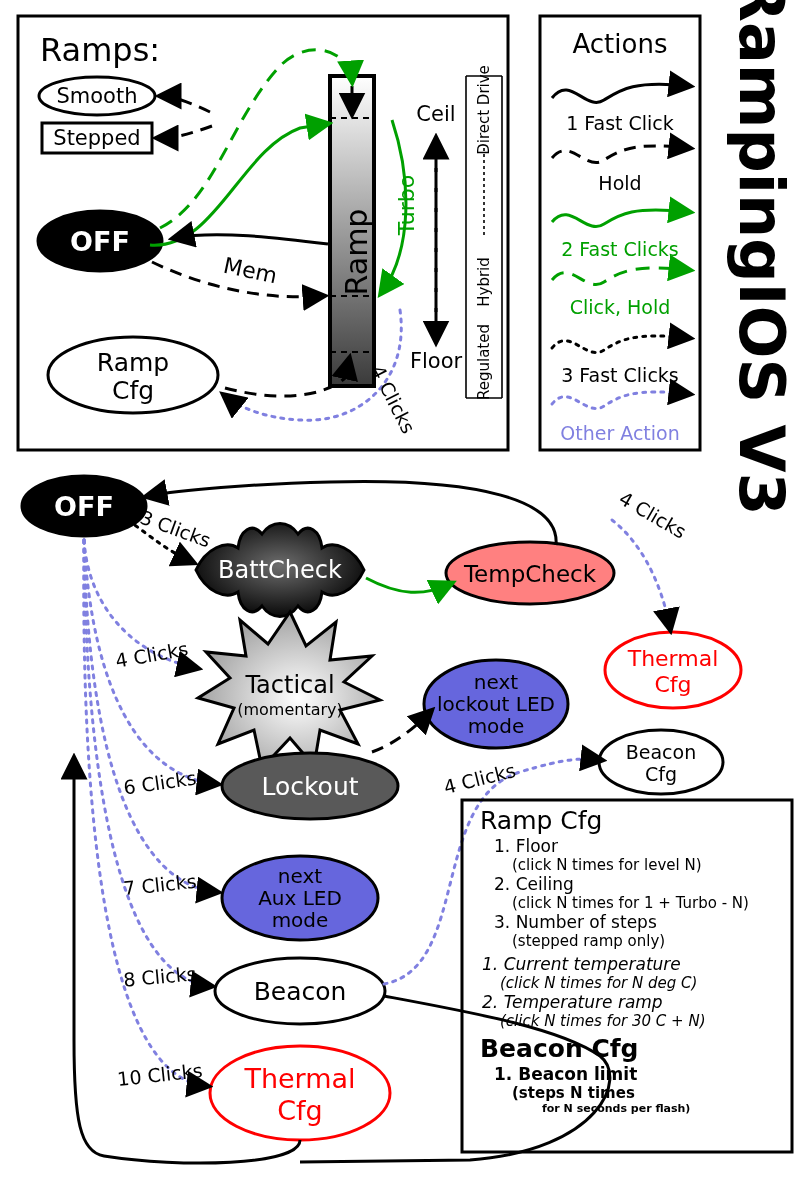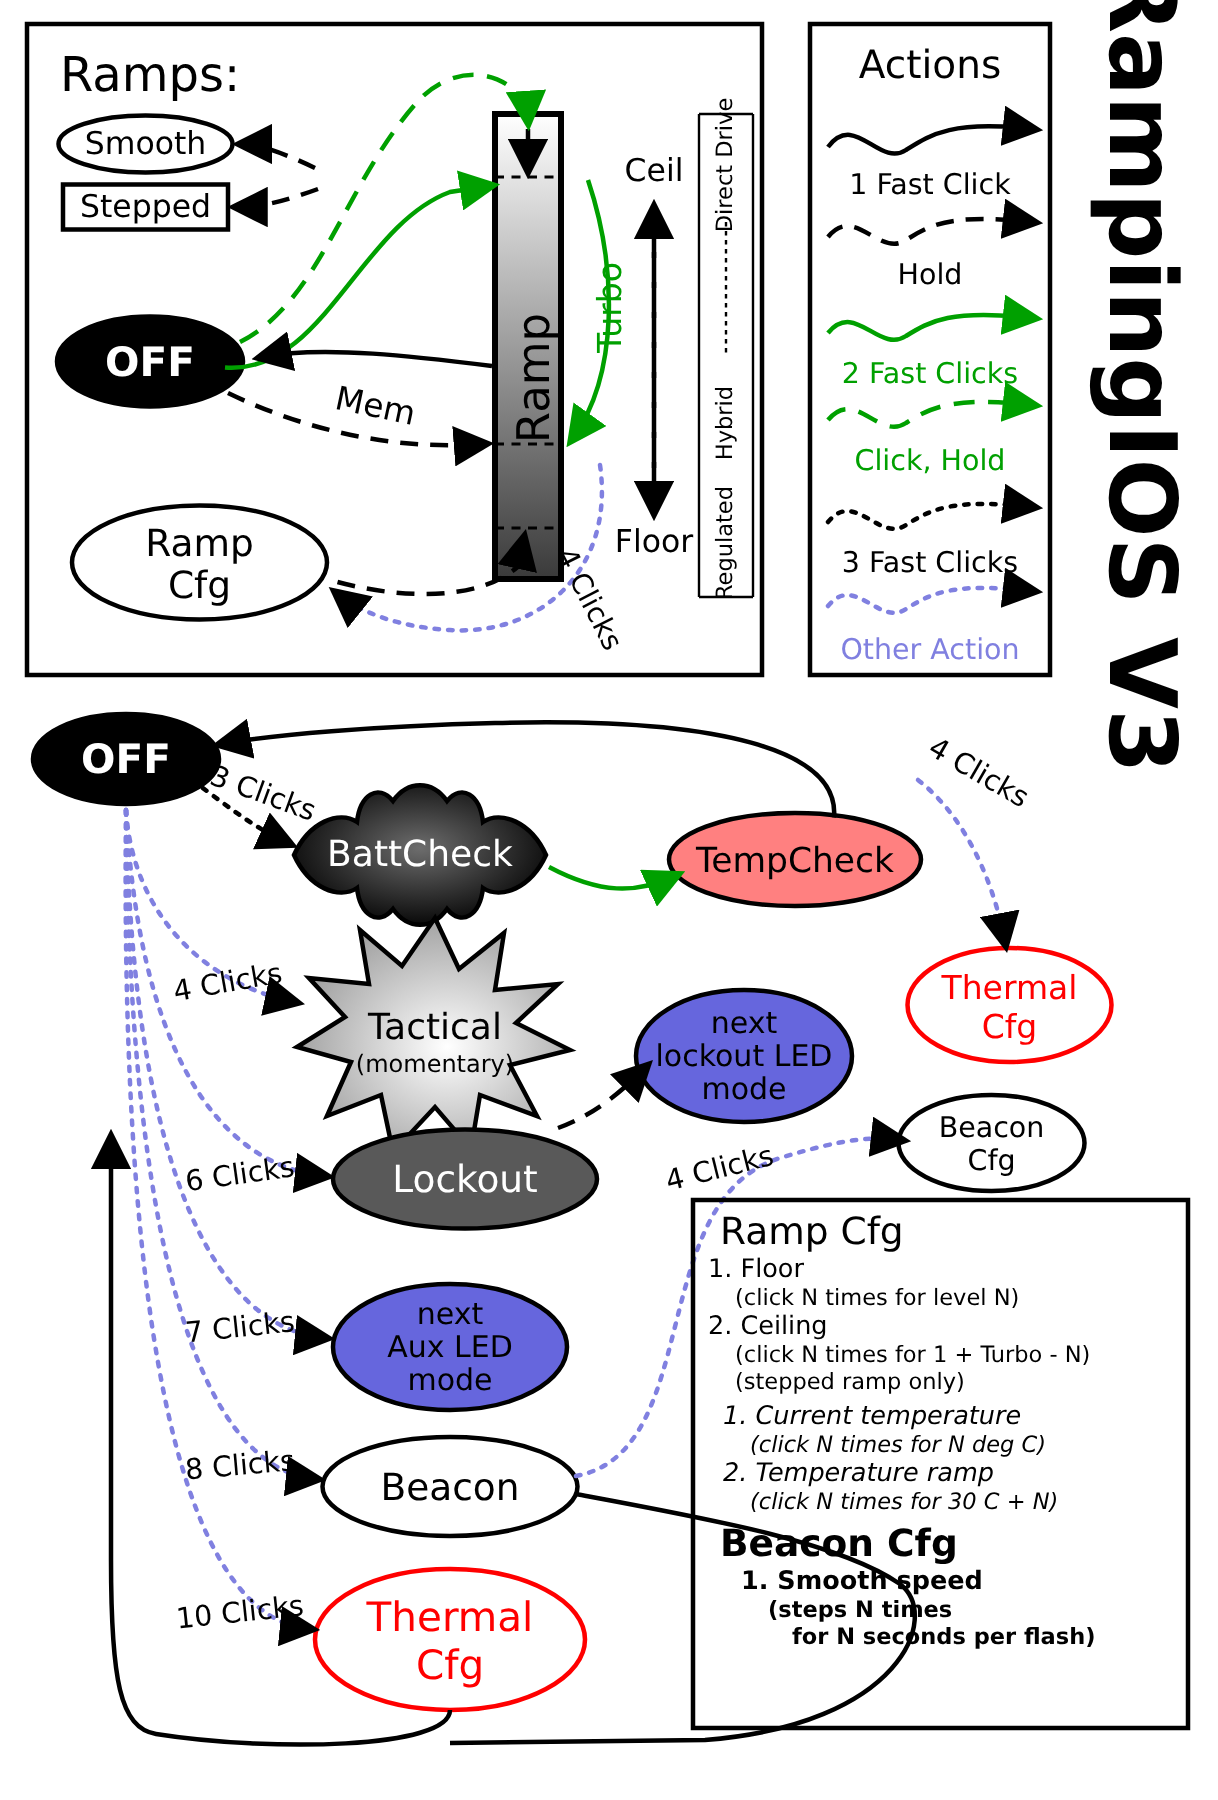--- a/index.html
+++ b/index.html
@@ -308,44 +308,46 @@
 
   <path class="solid-arrow" d="M300,1140 C300,1166 180,1168 104,1156 C80,1152 74,1120 74,1040 L74,760" marker-end="url(#ah-black)" stroke-width="2.6"></path>
   <path class="solid-arrow" d="M384,996 C470,1012 560,1028 600,1056 C628,1078 600,1150 470,1160 L300,1162" stroke-width="2.6"></path>
 
   <rect class="box-frame" x="462" y="800" width="330" height="352"></rect>
 </svg>
 
 <div id="cfgbox" style="position:absolute; left:472px; top:806px; width:312px; height:342px; font-family:'DejaVu Sans',sans-serif; color:#000;">
   <div>
     <div style="font-size:25px; margin-left:8px;">Ramp Cfg</div>
-    <div style="margin-top:1px;">
+    <div style="margin-left:22px; margin-top:1px;">
       <div style="font-size:17px;"><span>1.</span>
         <span>Floor</span></div>
       <div style="font-size:15px; margin-left:18px;">(click N times for level N)</div>
       <div style="font-size:17px;"><span>2.</span>
         <span>Ceiling</span></div>
       <div style="font-size:15px; margin-left:18px;">(click N times for 1 + Turbo - N)</div>
+      <div style="font-size:17px;"><span>3.</span>
+        <span>Number of steps</span></div>
       <div style="font-size:15px; margin-left:18px;">(stepped ramp only)</div>
     </div>
   </div>
   <div style="margin-top:4px;">
     <div style="margin-left:10px; margin-top:1px;font-style:italic;">
       <div style="font-size:17px;"><span>1.</span>
         <span>Current temperature</span></div>
       <div style="font-size:15px; margin-left:18px;">(click N times for N deg C)</div>
       <div style="font-size:17px;"><span>2.</span>
         <span>Temperature ramp</span></div>
       <div style="font-size:15px; margin-left:18px;">(click N times for 30 C + N)</div>
     </div>
   </div>
   <div style="margin-top:4px;font-weight:bold;">
     <div style="font-size:25px; margin-left:8px;">Beacon Cfg</div>
     <div style="margin-left:22px; margin-top:1px;">
       <div style="font-size:17px;"><span>1.</span>
-        <span>Smooth speed</span></div>
+        <span>Beacon limit</span></div>
       <div style="font-size:15px; margin-left:18px;">(steps N times</div>
-      <div style="font-size:15px; margin-left:34px;">for N seconds per flash)</div>
+      <div style="font-size:11px; margin-left:48px;">for N seconds per flash)</div>
     </div>
   </div>
 </div>
 
 </div>
 
 </body></html>

